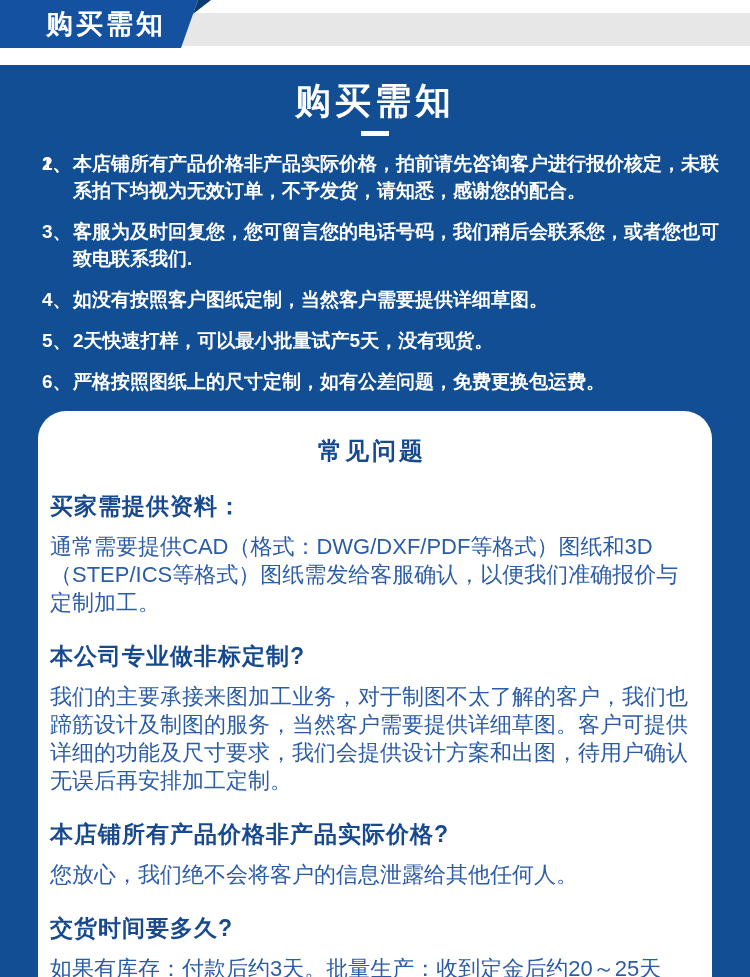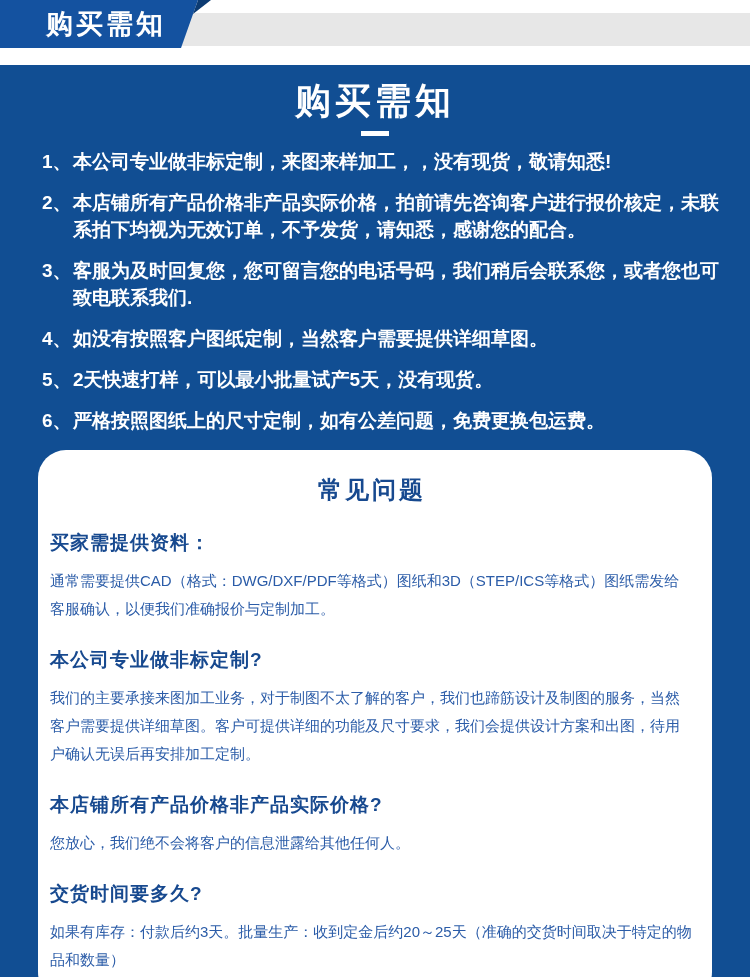--- a/index.html
+++ b/index.html
@@ -55,25 +55,25 @@
   
   .faq-card {
     background:var(--card_bg,#ffffff); width:674px; margin:16px auto 0 auto;
     border-radius:28px; padding:18px 18px 26px 12px;
   }
   .faq-title {
     text-align:center; color:var(--heading_blue,#17498f);
     font-size:24px; font-weight:bold; letter-spacing:3px; margin:6px 0 12px 0;
   }
   .faq-section h3 {
-    color:var(--heading_blue,#17498f); font-size:19px; font-weight:bold;
+    color:var(--heading_blue,#17498f); font-size:23px; font-weight:bold;
     margin:24px 0 11px 0; letter-spacing:1px;
   }
   .faq-section p {
-    color:var(--body_blue,#2b5ca8); font-size:15px; font-weight:normal;
+    color:var(--body_blue,#2b5ca8); font-size:22px; font-weight:normal;
     line-height:28px;
   }
 </style>
 </head>
 <body>
 
 <div class="page">
 
   <header class="ribbon">
     <div class="gray-band"></div>
@@ -84,21 +84,20 @@
   </header>
 
   <main class="blue-section">
 
     <h1 class="notice-title">购买需知</h1>
     <div class="title-dash"></div>
 
     <ol class="notice-list">
       <li class="notice-item">
         <span class="num">1、</span>
-        <span class="txt">本公司专业做非标定制，来图来样加工，，没有现货，敬请知悉!</span>
       </li>
       <li class="notice-item">
         <span class="num">2、</span>
         <span class="txt">本店铺所有产品价格非产品实际价格，拍前请先咨询客户进行报价核定，未联系拍下均视为无效订单，不予发货，请知悉，感谢您的配合。</span>
       </li>
       <li class="notice-item">
         <span class="num">3、</span>
         <span class="txt">客服为及时回复您，您可留言您的电话号码，我们稍后会联系您，或者您也可致电联系我们.</span>
       </li>
       <li class="notice-item">

